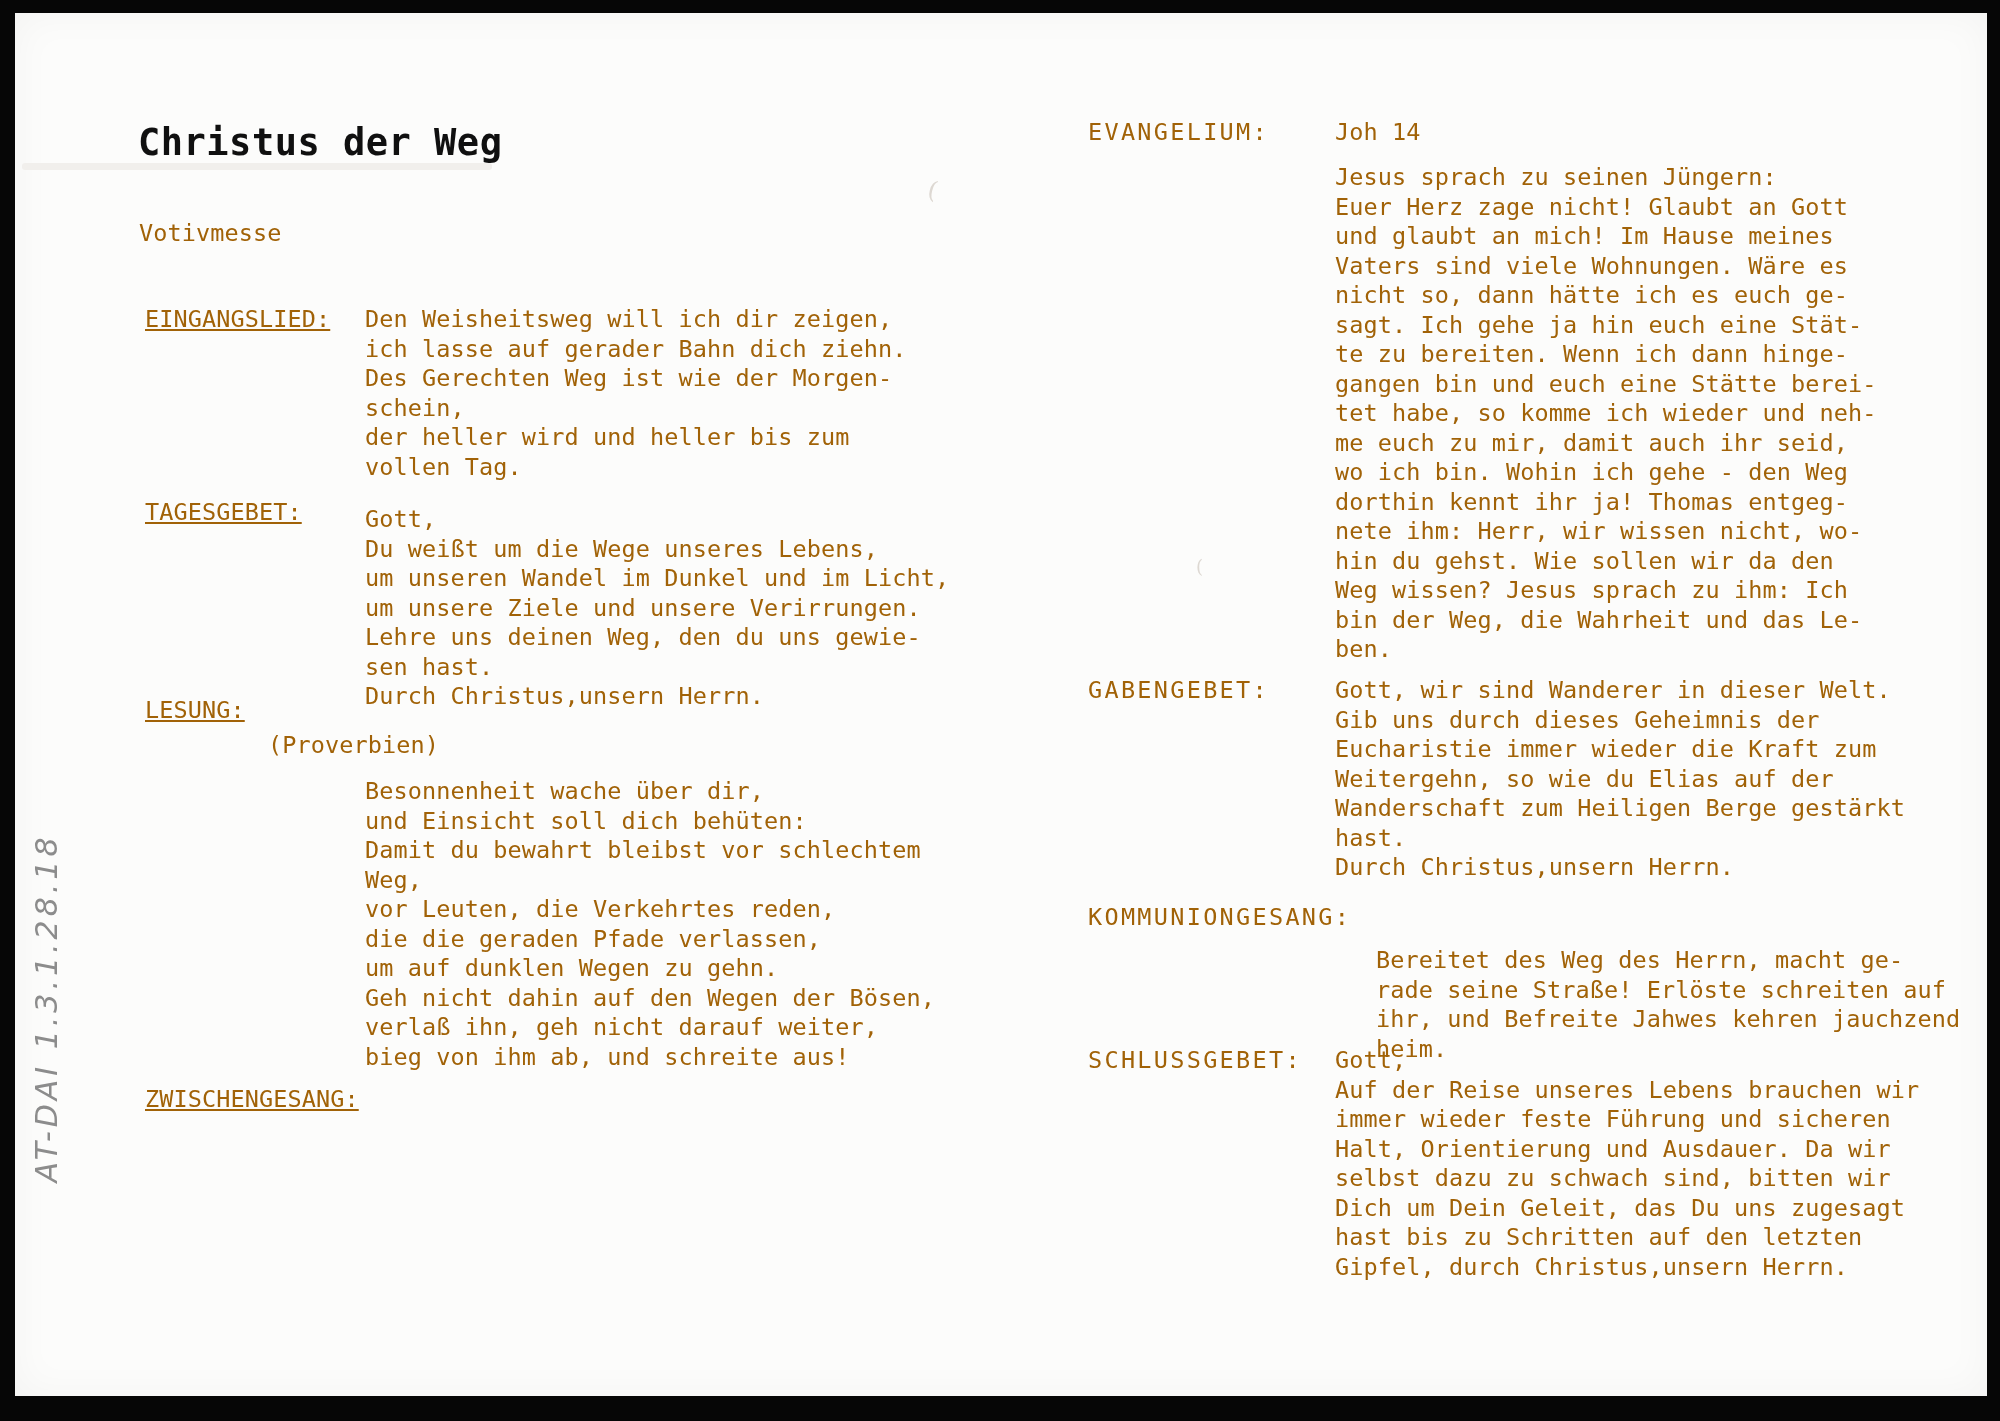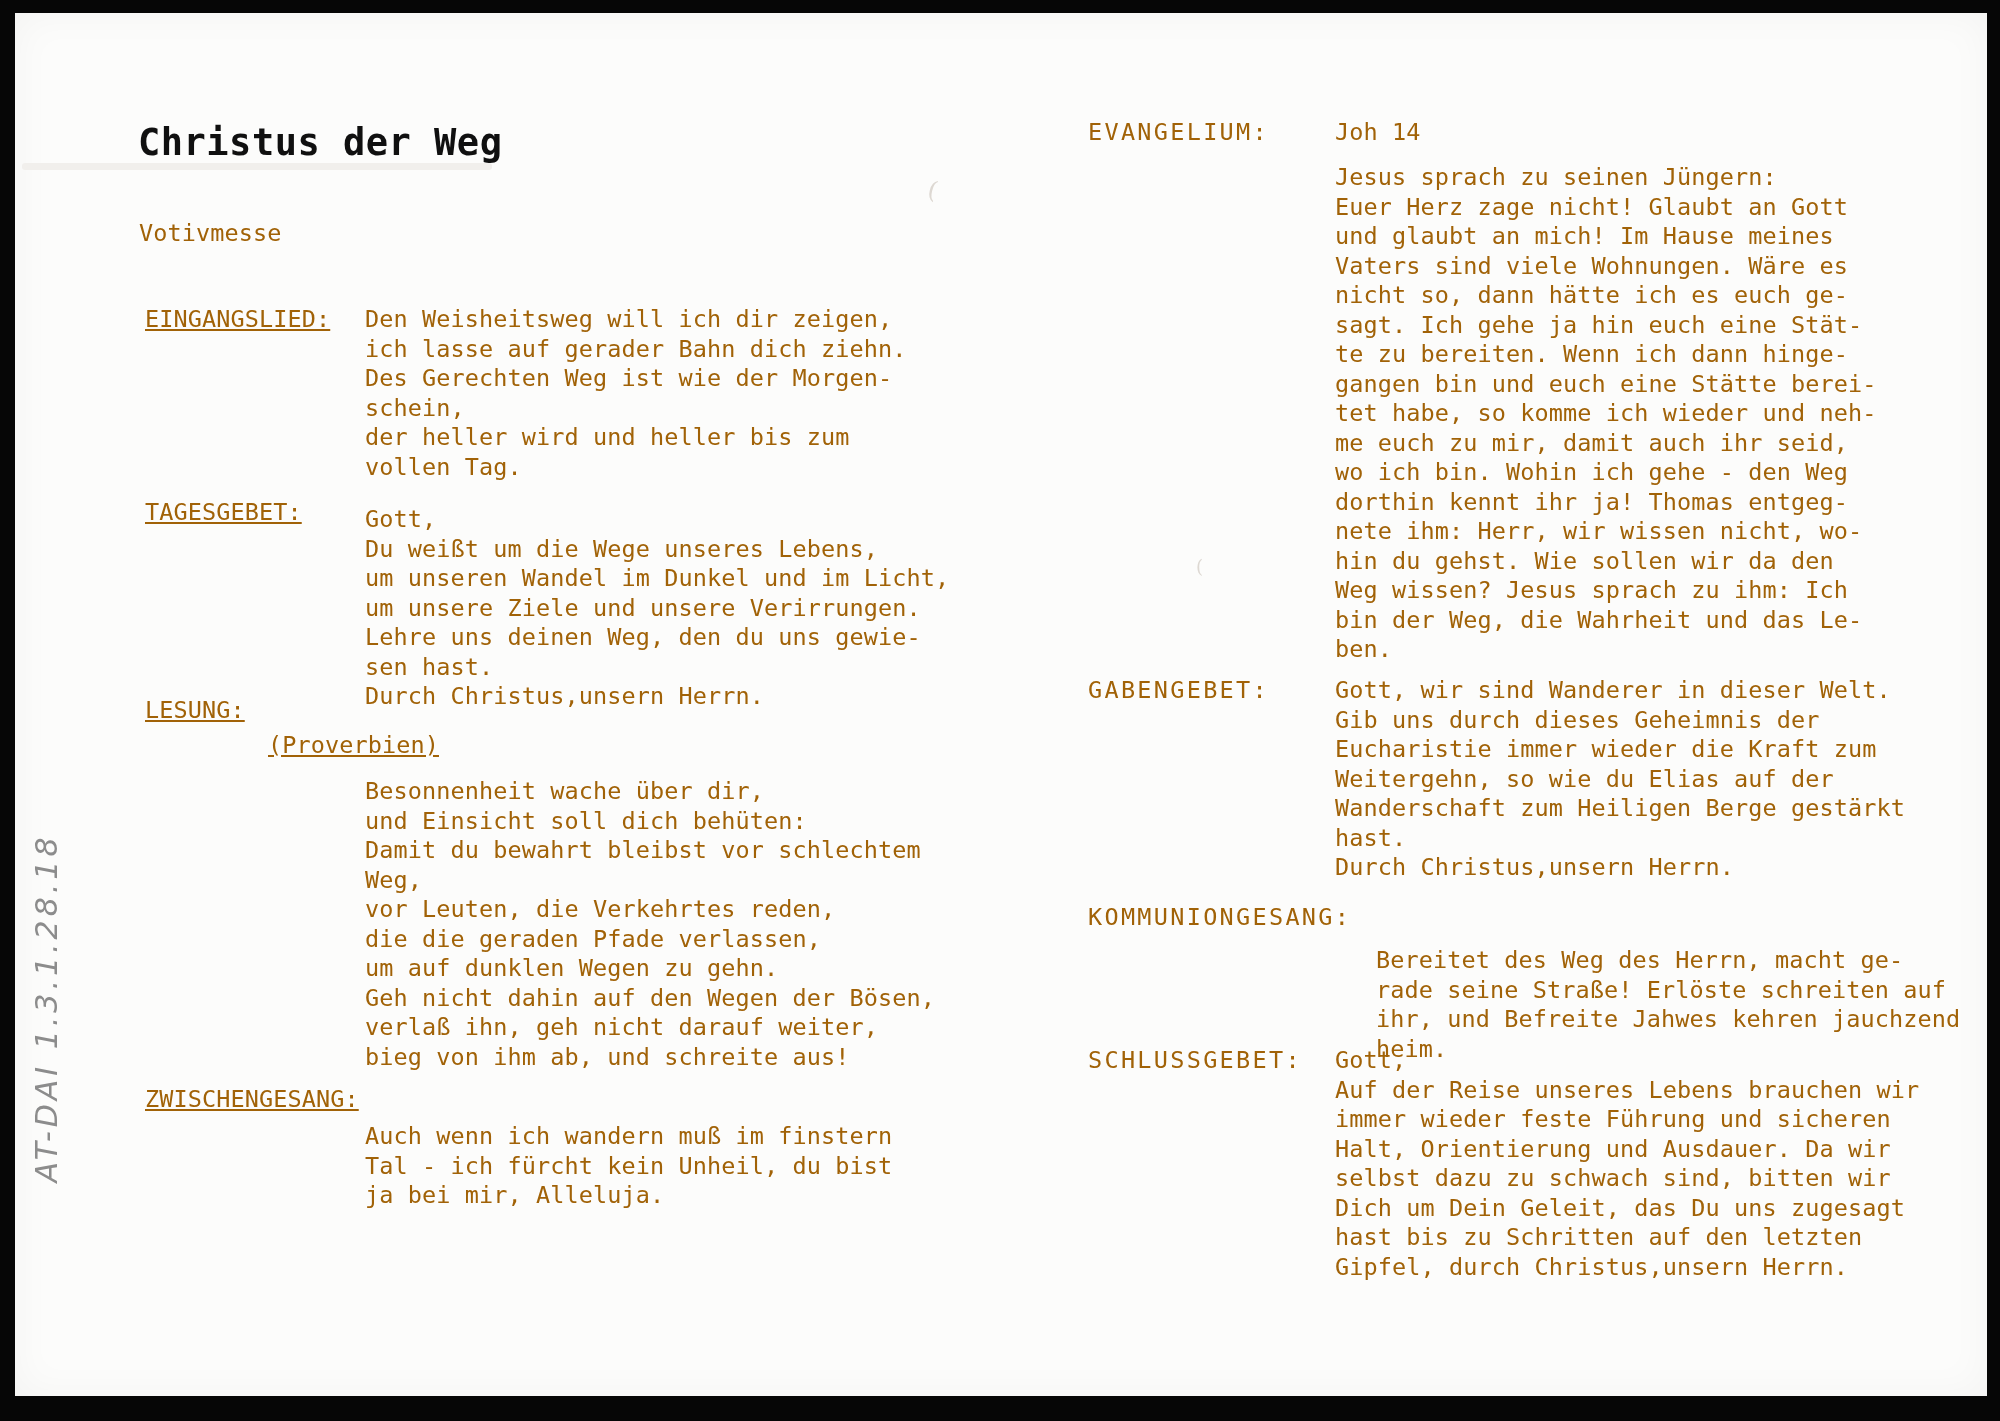--- a/index.html
+++ b/index.html
@@ -113,36 +113,33 @@
   <div class="txt label lx-label" style="top:498px;">TAGESGEBET:</div>
   <div class="txt lx-body" style="top:505px;">Gott,
 Du weißt um die Wege unseres Lebens,
 um unseren Wandel im Dunkel und im Licht,
 um unsere Ziele und unsere Verirrungen.
 Lehre uns deinen Weg, den du uns gewie-
 sen hast.
 Durch Christus,unsern Herrn.</div>
 
   <div class="txt label lx-label" style="top:696px;text-align:center;">LESUNG:</div>
-  <div class="txt label lx-head" style="top:731px;text-decoration:underline;">(Proverbien)</div>
+  <div class="txt label lx-head" style="top:731px;">(Proverbien)</div>
   <div class="txt lx-body" style="top:777px;">Besonnenheit wache über dir,
 und Einsicht soll dich behüten:
 Damit du bewahrt bleibst vor schlechtem
 Weg,
 vor Leuten, die Verkehrtes reden,
 die die geraden Pfade verlassen,
 um auf dunklen Wegen  zu gehn.
 Geh nicht dahin auf den Wegen der Bösen,
 verlaß ihn, geh nicht darauf weiter,
 bieg von ihm ab, und schreite aus!</div>
 
   <div class="txt label lx-label" style="top:1085px;">ZWISCHENGESANG:</div>
-  <div class="txt lx-body" style="top:1122px;">Auch wenn ich wandern muß im finstern
-Tal - ich fürcht kein Unheil, du bist
-ja bei mir, Alleluja.</div>
 
   <div class="txt label-right rx-label" style="top:118px;">EVANGELIUM:</div>
   <div class="txt label rx-body" style="top:118px;">Joh 14</div>
   <div class="txt rx-body" style="top:163px;">Jesus sprach zu seinen Jüngern:
 Euer Herz zage nicht! Glaubt an Gott
 und glaubt an mich! Im Hause meines
 Vaters sind viele Wohnungen. Wäre es
 nicht so, dann hätte ich es euch ge-
 sagt. Ich gehe ja hin euch eine Stät-
 te zu bereiten. Wenn ich dann hinge-

